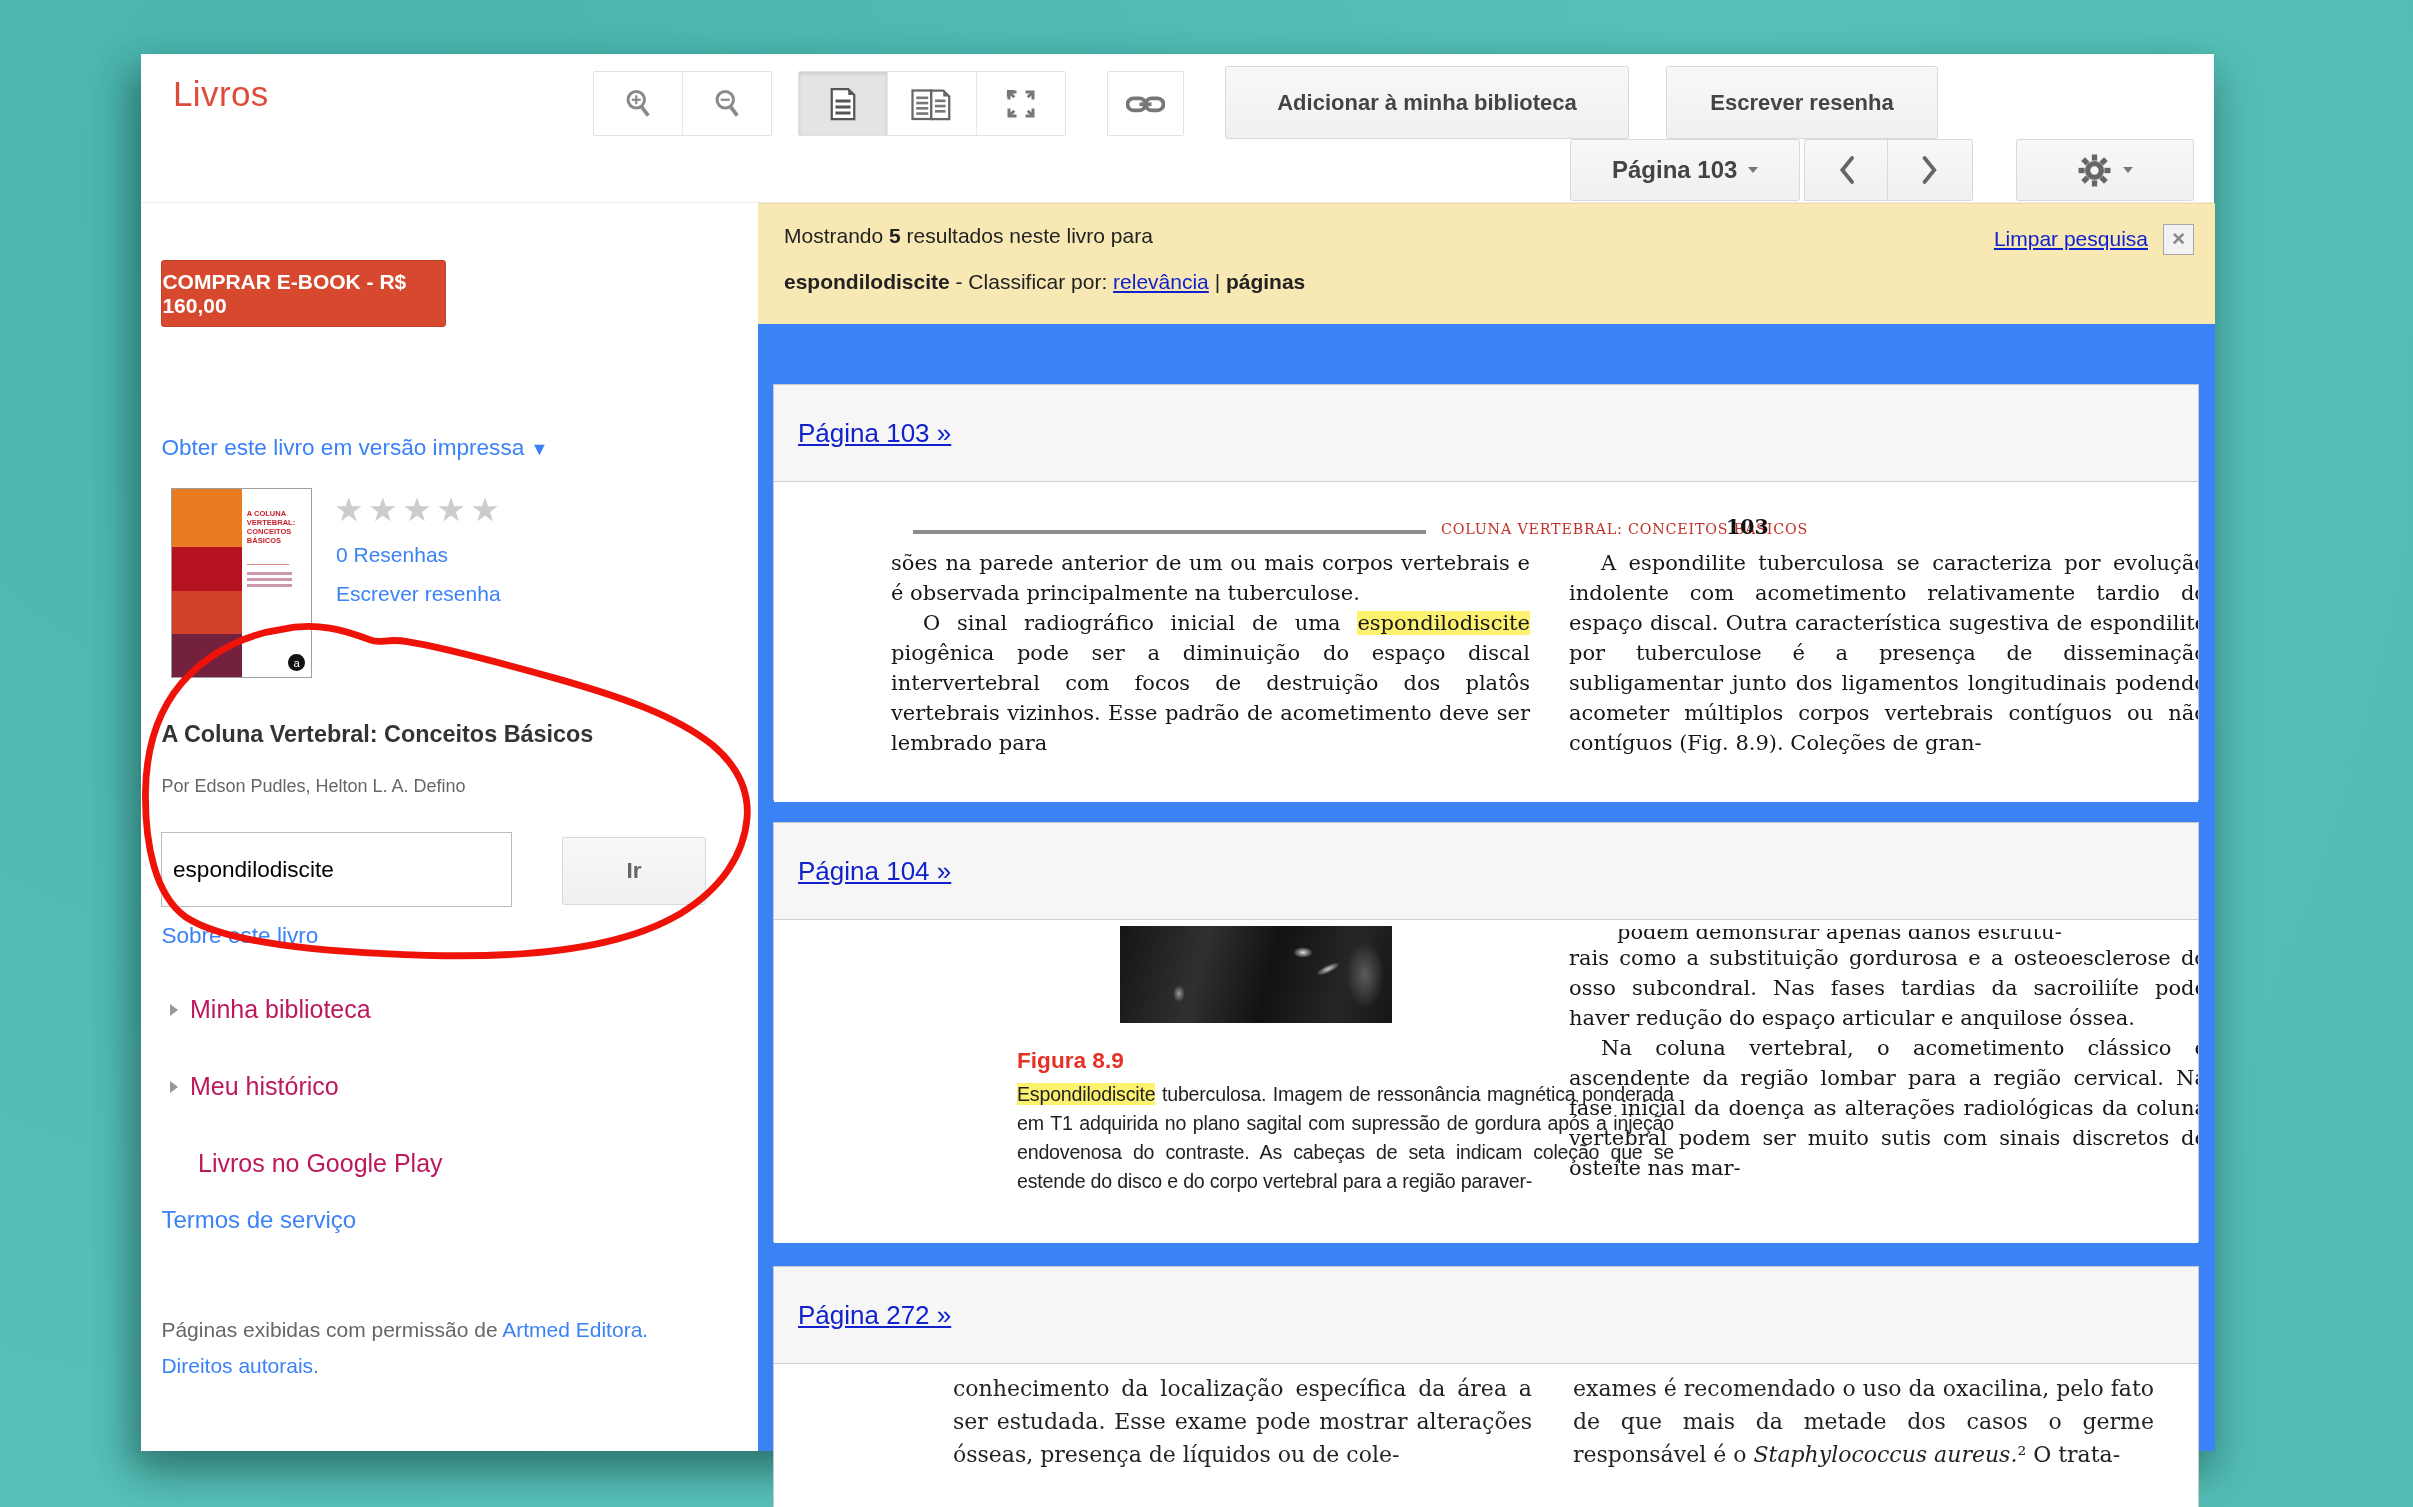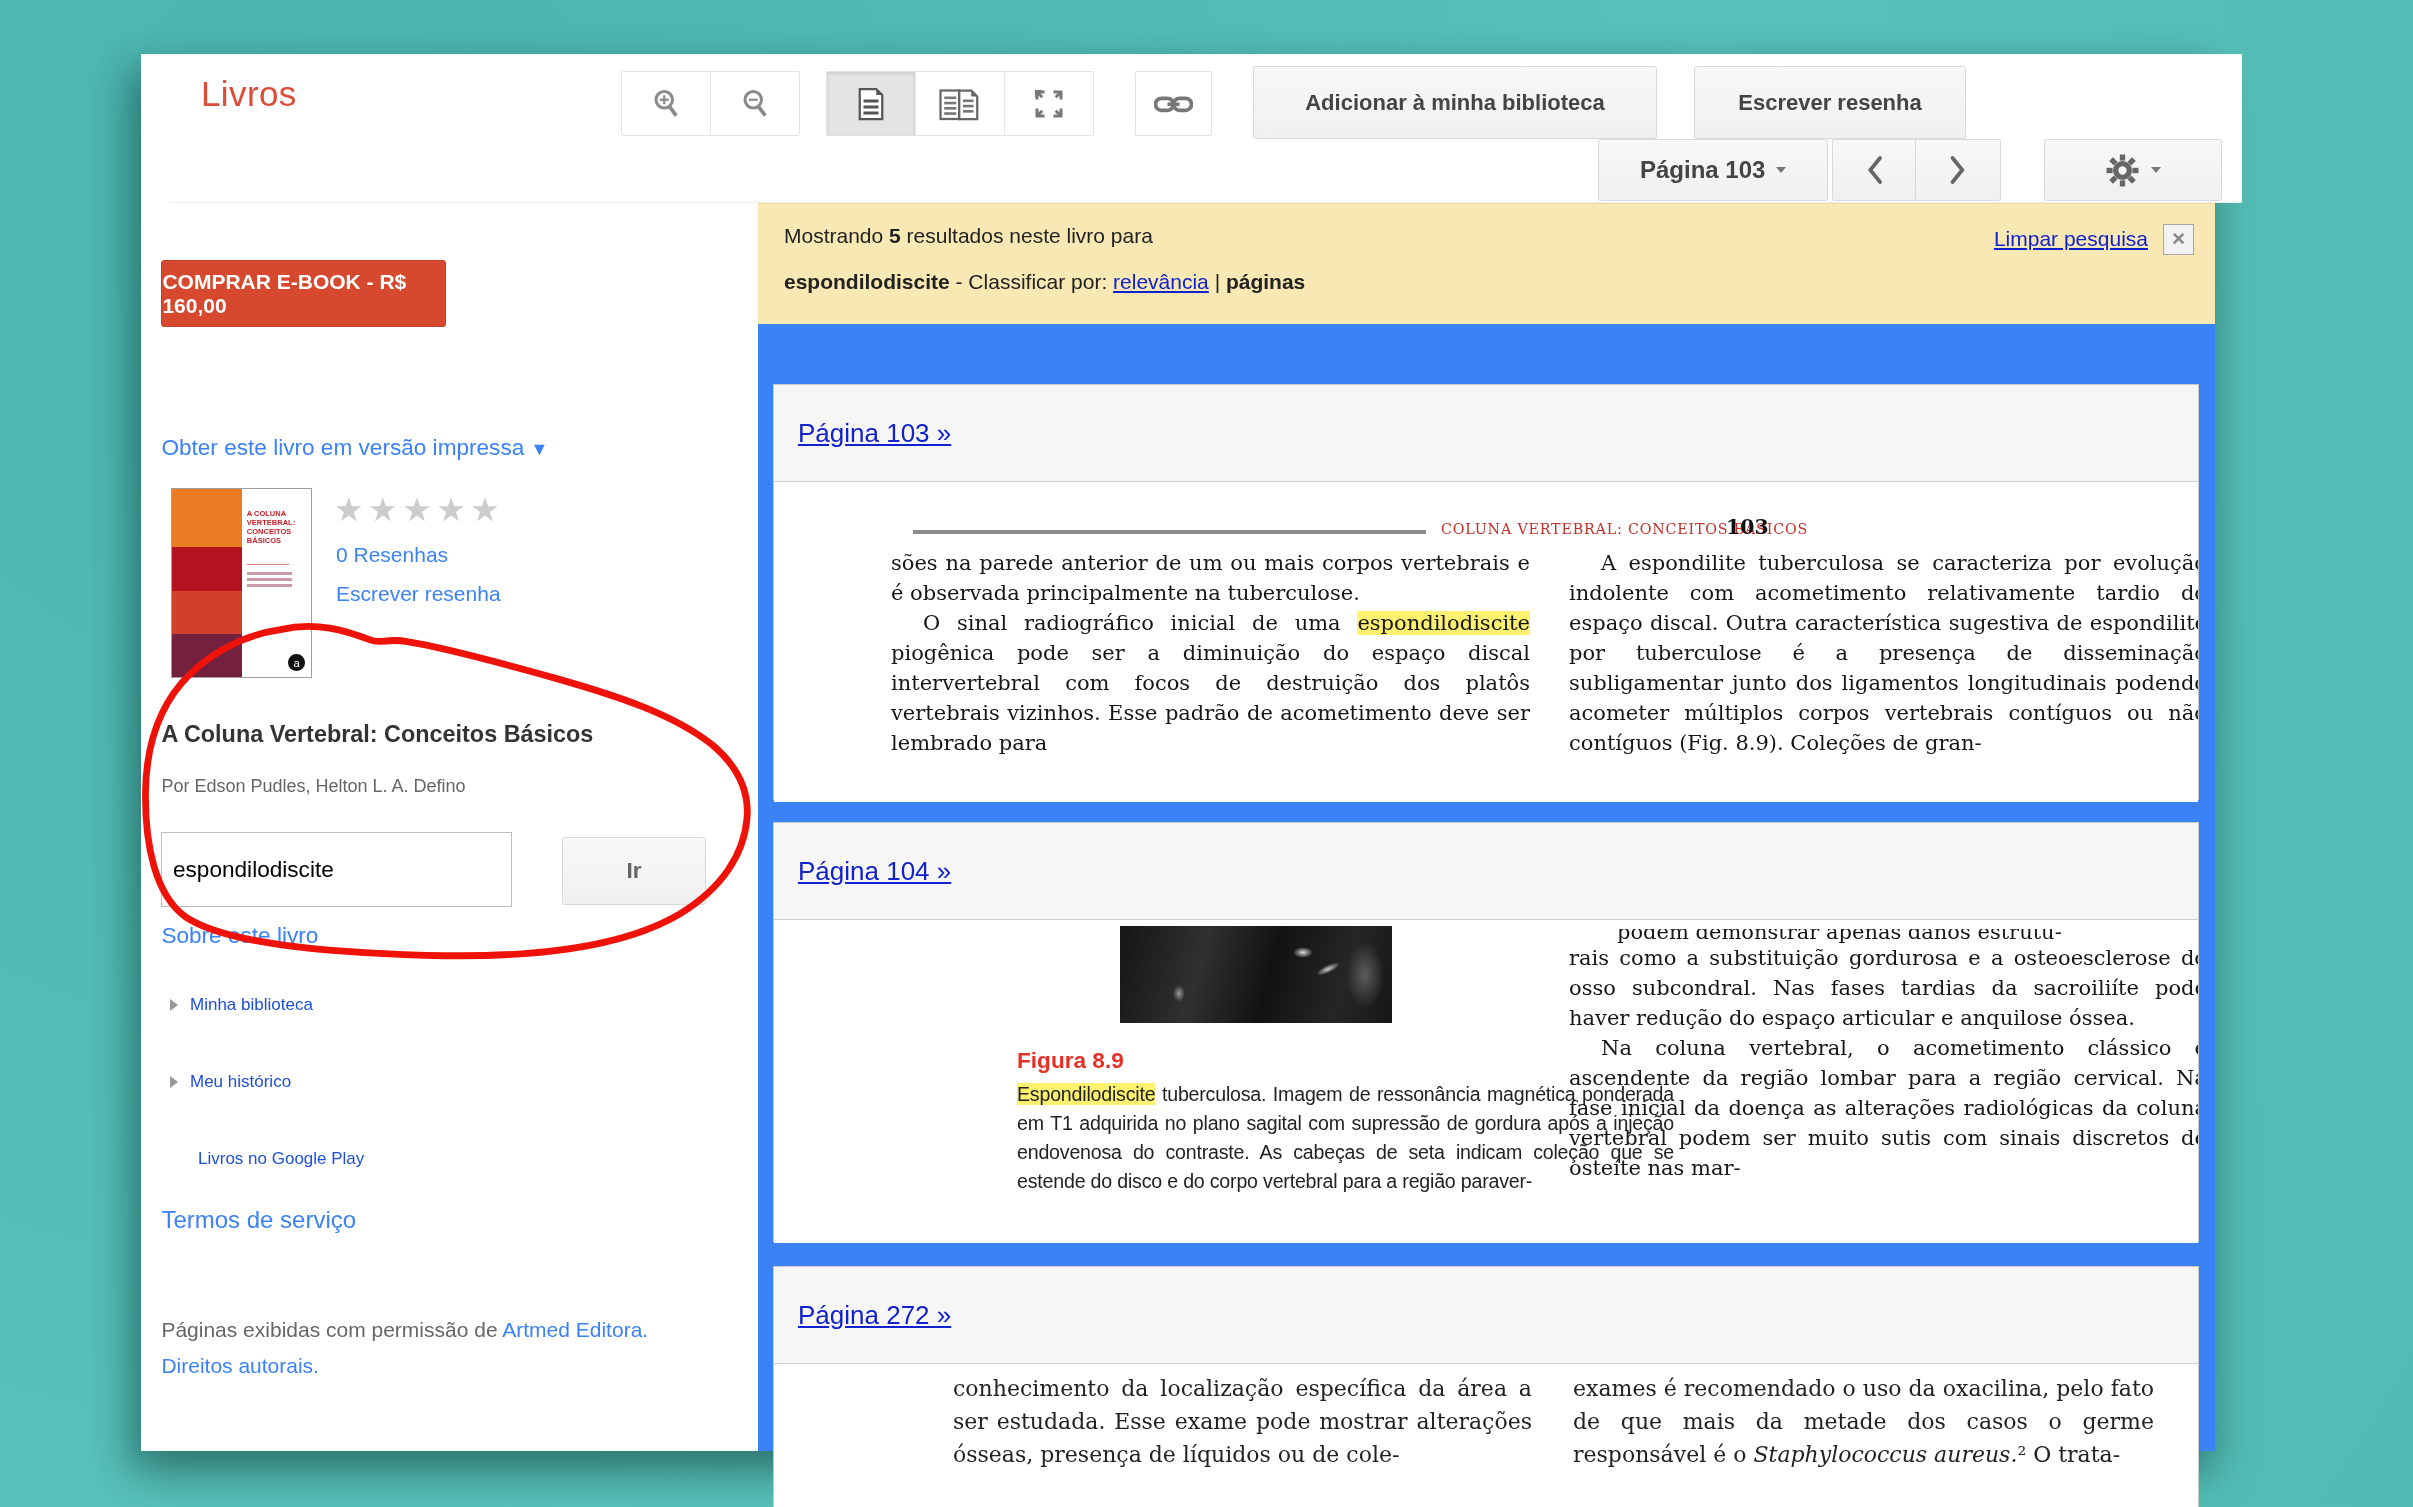--- a/index.html
+++ b/index.html
@@ -3,21 +3,21 @@
 <meta charset="utf-8">
 <style>
   html,body{margin:0;padding:0;}
   body{width:2413px;height:1508px;position:relative;overflow:hidden;
        background:radial-gradient(circle at 15% 12%,#4ab4ad,#57c0b8 55%,#52bcb4);
        font-family:"Liberation Sans",sans-serif;color:#333;}
   .abs{position:absolute;}
   #panel{left:141px;top:54px;width:2073px;height:1397px;background:#fff;
          box-shadow:0 19.6px 41px rgba(20,70,65,.45), -13.6px 15px 30px rgba(20,70,65,.30);}
   
-  #hdr{left:0;top:0;width:2073px;height:148px;background:#fff;border-bottom:0.8px solid #ececec;margin-left:28px;}
+  #hdr{left:0;top:0;width:2073px;height:148px;background:#fff;border-bottom:0.8px solid #ececec;}
   #logo{left:32px;top:19.6px;font-size:35px;color:#dd4b39;letter-spacing:0.4px;}
   .wgrp{border:0.8px solid #e2e2e2;border-radius:1.5px;background:#fff;display:flex;}
   .wbtn{width:88px;height:63px;display:flex;align-items:center;justify-content:center;
         border-right:0.8px solid #e8e8e8;background:#fff;}
   .wbtn:last-child{border-right:none;}
   .wbtn.sel{background:#e4e4e4;box-shadow:inset 0 1.5px 3.8px rgba(0,0,0,.12);}
   .gbtn{background:linear-gradient(#f8f8f8,#f0f0f0);border:0.8px solid #d9d9d9;border-radius:2.3px;
         color:#444;font-weight:bold;display:flex;align-items:center;justify-content:center;}
   .tri-dn{width:0;height:0;border-left:5.3px solid transparent;border-right:5.3px solid transparent;
           border-top:6px solid #777;display:inline-block;margin-left:10.6px;}
@@ -46,21 +46,21 @@
   #cover .cauth{margin-top:7.5px;}
   #cover .cauth div{height:3px;background:#c9a; margin-bottom:3px;width:75%;}
   #cover .clogo{position:absolute;right:6px;bottom:6px;width:16.6px;height:16.6px;border-radius:50%;
                 background:#111;color:#fff;font-size:11.3px;display:flex;align-items:center;justify-content:center;}
   #stars{left:193px;top:436px;font-size:33px;color:#ccc;letter-spacing:4.5px;}
   #btitle{left:20.4px;top:667px;font-size:23.4px;font-weight:bold;color:#333;}
   #bauth{left:20.4px;top:722px;font-size:18px;color:#666;}
   #sinput{left:20.4px;top:778px;width:336px;height:71px;border:0.8px solid #bdbdbd;background:#fff;
           font-size:22.6px;color:#000;padding-left:10.6px;font-family:"Liberation Sans",sans-serif;}
   #gobtn{left:421px;top:783px;width:142px;height:66px;font-size:22.6px;color:#666;}
-  .navrow{display:flex;align-items:center;gap:12px;font-size:17px;color:#1d4ed8;}
+  .navrow{display:flex;align-items:center;gap:12px;font-size:25px;color:#be185d;}
   .tri-r{width:0;height:0;border-top:6.8px solid transparent;border-bottom:6.8px solid transparent;
          border-left:8.3px solid #999;display:inline-block;}
   #perm{left:20.4px;top:1258px;width:528px;font-size:21px;line-height:36px;color:#666;}
   
   #main{left:617px;top:270px;width:1457px;height:1127px;background:#3b82f6;}
   .card{position:absolute;left:15px;width:1426px;background:#fff;border:0.8px solid #c9c9c9;box-sizing:border-box;}
   .chead{height:96px;background:#f6f6f6;border-bottom:0.8px solid #cfcfcf;display:flex;align-items:center;}
   .chead a{margin-left:24px;font-size:26px;}
   .cbody{position:relative;background:#fff;overflow:hidden;}
   .serif{font-family:"DejaVu Serif",serif;font-size:21px;line-height:30px;color:#161616;text-align:justify;}

